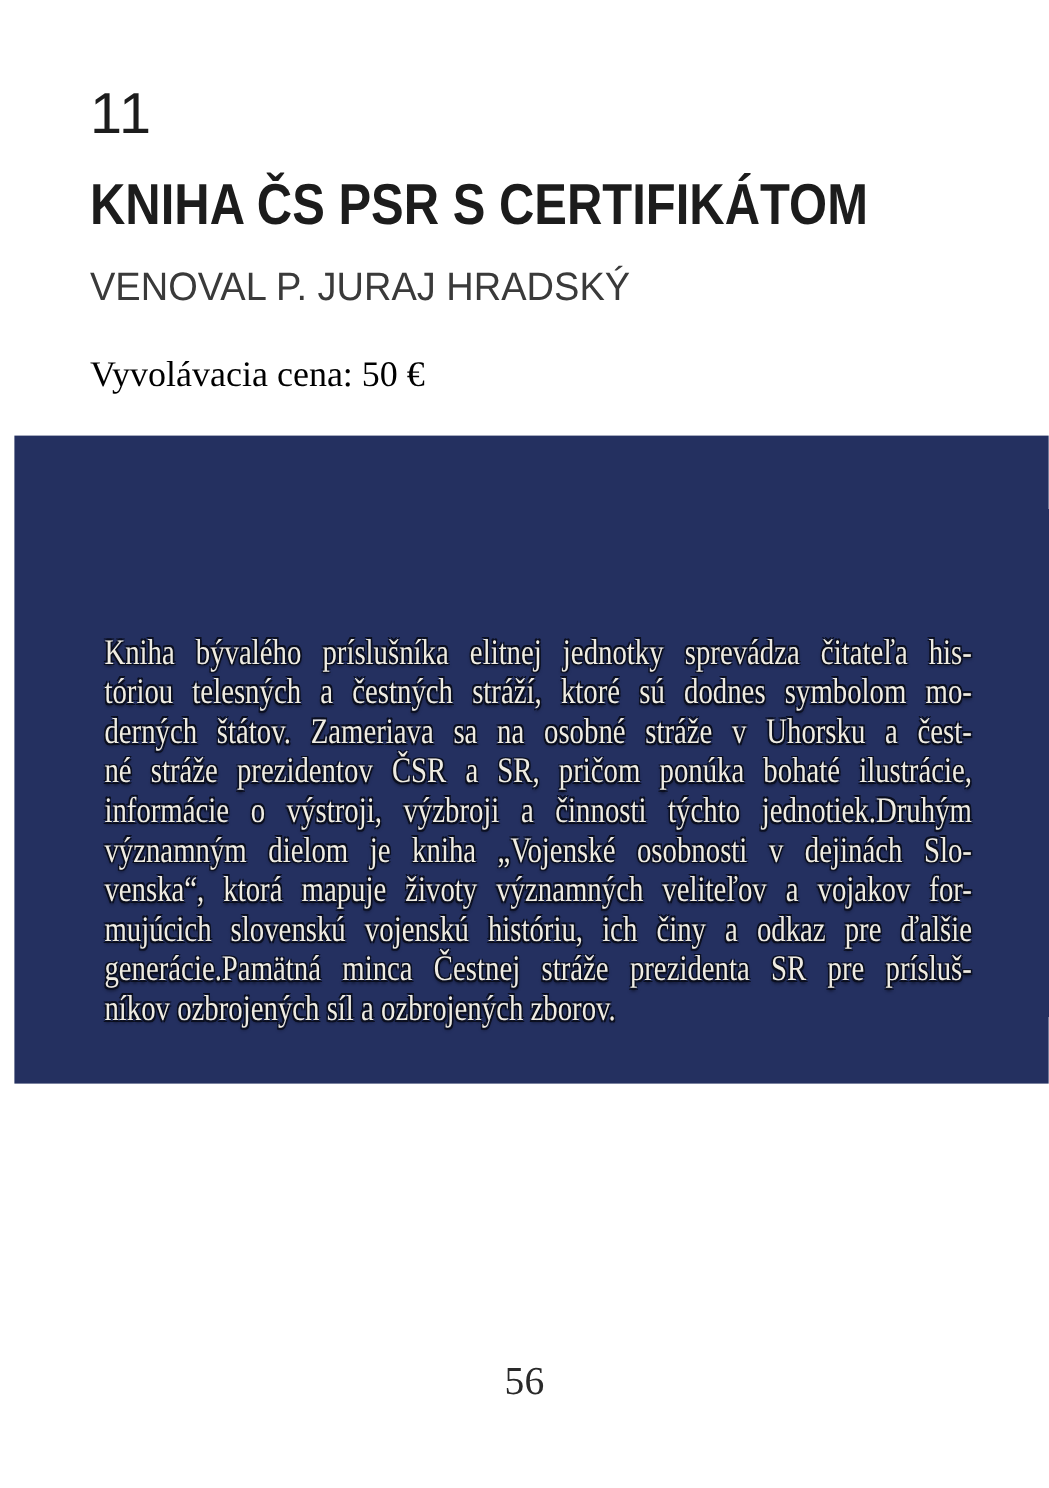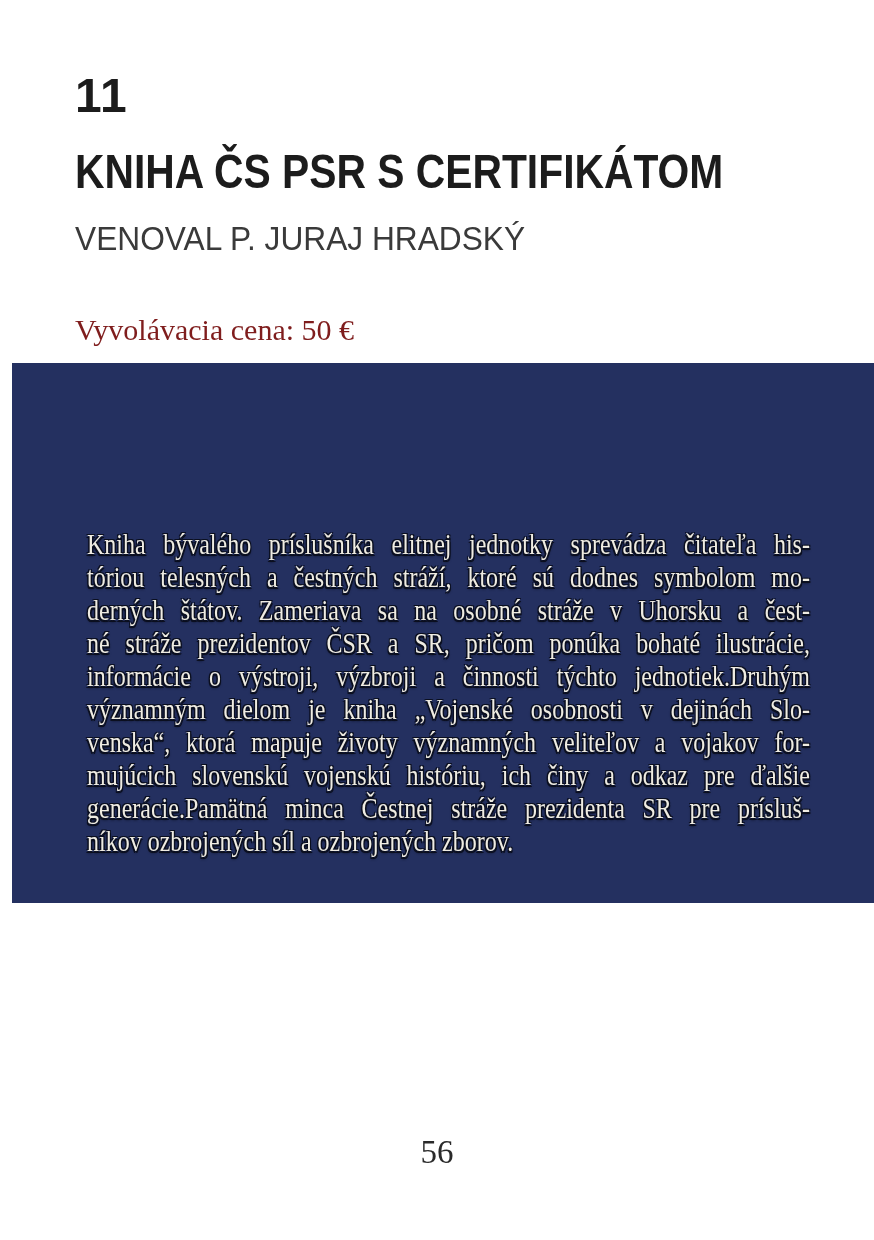--- a/index.html
+++ b/index.html
@@ -7,21 +7,21 @@
     position: relative;
     width: 874px;
     height: 1240px;
     background: #ffffff;
     overflow: hidden;
     font-family: "Liberation Sans", sans-serif;
   }
   .lot-number {
     position: absolute;
     left: 75px; top: 72px;
-    font-size: 48px; font-weight: 700;
+    font-size: 48px; font-weight: 400;
     color: #1c1c1c; line-height: 1;
     letter-spacing: 1px;
   }
   .lot-title {
     position: absolute;
     left: 75px; top: 148px;
     font-size: 48px; font-weight: 700;
     color: #1c1c1c; line-height: 1;
     white-space: nowrap;
     transform: scaleX(0.85);
@@ -35,24 +35,23 @@
     color: #3a3a3a; line-height: 1.1;
     white-space: nowrap;
     transform: scaleX(0.96);
     transform-origin: left top;
     margin: 0;
   }
   .price-line {
     position: absolute;
     left: 75px; top: 296px;
     font-family: "Liberation Serif", serif;
-    font-size: 30px; color: #7f1d1d;
+    font-size: 30px; color: #000000;
     line-height: 1.1;
     white-space: nowrap;
-    margin-top: 17px;
   }
   .desc-panel {
     position: absolute;
     left: 0; top: 363px;
     width: 874px; height: 540px;
     background: #243060;
     box-sizing: border-box;
     padding: 164px 0 0 75px;
     margin-left: 12px;
   }

